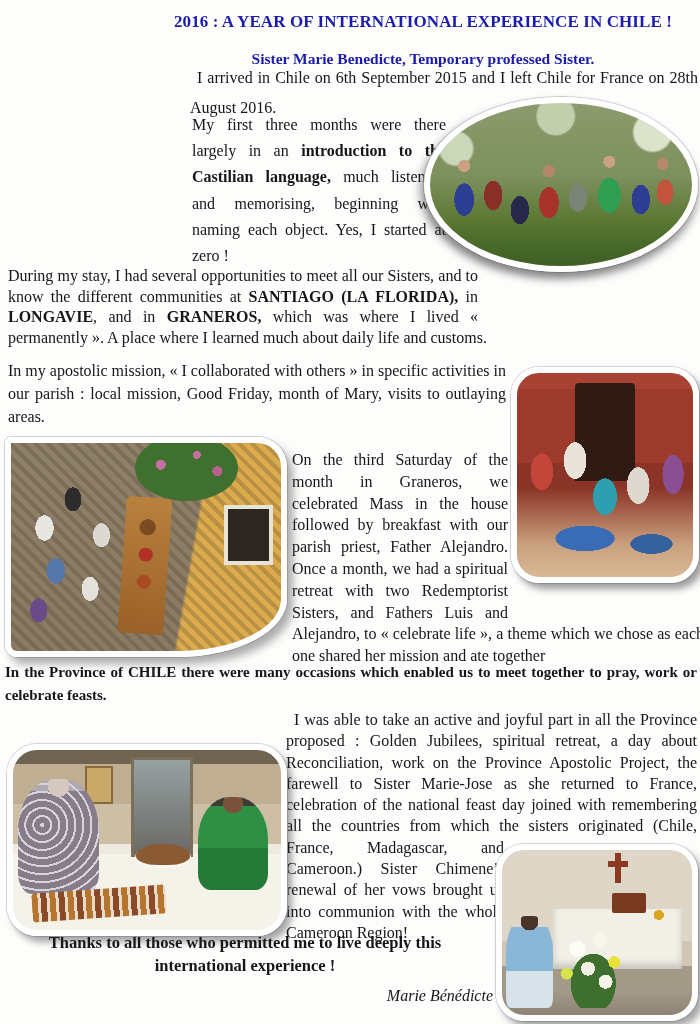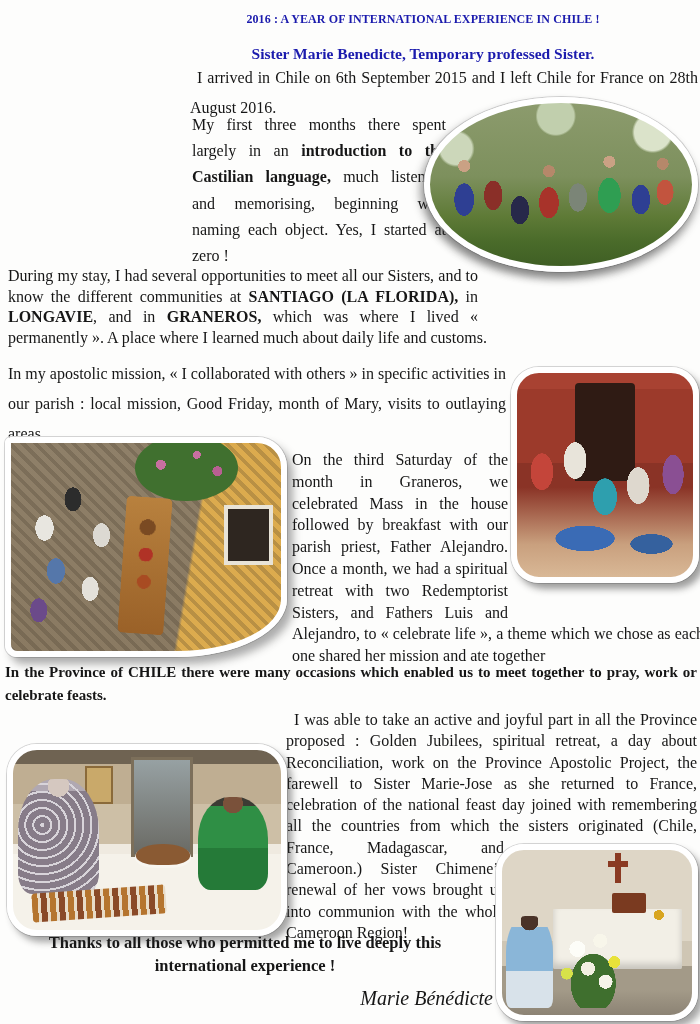--- a/index.html
+++ b/index.html
@@ -7,33 +7,33 @@
         font-family:"Liberation Serif", serif;color:#161616;}
   .para{position:absolute;text-align:justify;font-size:16px;z-index:1;}
   b{font-weight:bold;}
   .sp{float:right;}
   .sp-stay{width:220px;height:42px;}
   .sp-sat{width:196px;height:174px;}
   .sp-act-a{width:1px;height:148px;}
   .sp-act-b{width:194px;height:96px;clear:right;}
 
   .title-block{position:absolute;left:150px;top:12px;width:546px;text-align:center;z-index:1;}
-  .title-line{font-weight:bold;font-size:12px;letter-spacing:.1px;}
+  .title-line{font-weight:bold;font-size:17px;letter-spacing:.1px;}
   .subtitle-line{font-weight:bold;font-size:15.5px;margin-top:18px;}
 
   .para-arrived{left:190px;top:63px;width:508px;line-height:30px;text-indent:7px;}
   .para-months{left:192px;top:112px;width:254px;line-height:26.2px;}
   .para-stay{left:8px;top:266px;width:690px;line-height:20.7px;}
-  .para-mission{left:8px;top:359px;width:498px;line-height:30px;}
+  .para-mission{left:8px;top:359px;width:498px;line-height:23px;}
   .para-saturday{left:292px;top:449px;width:412px;line-height:21.8px;}
   .para-province{left:5px;top:661px;width:692px;line-height:22.5px;font-weight:bold;font-size:15px;}
   .para-active{left:286px;top:709px;width:412px;line-height:21.3px;text-indent:8px;}
   .para-thanks{left:12px;top:931px;width:466px;line-height:23px;font-weight:bold;font-size:16.5px;text-align:center;}
   .signature{position:absolute;left:330px;top:987px;width:163px;text-align:right;
-             font-style:italic;font-size:20px;z-index:1;}
+             font-style:italic;font-size:16px;z-index:1;}
 
   .photo{position:absolute;border:6px solid #ffffff;overflow:hidden;z-index:2;background:#ddd;}
   .oval{border-radius:50%;}
 
   .photo-airport{left:4px;top:8px;width:130px;height:236px;border-width:7px;
     box-shadow:-4px 7px 9px rgba(40,40,40,.38),4px 8px 10px rgba(40,40,40,.30),0 0 0 1px #d6d6d6;
     background:
       repeating-linear-gradient(90deg, rgba(64,74,98,.28) 0 2px, rgba(0,0,0,0) 2px 27px),
       linear-gradient(180deg,#94a2ba 0%,#c2ccd9 18%,#ccd3dc 36%,#b7bec6 55%,#989283 76%,#7a7062 100%);}
   .airport-sign{position:absolute;left:16%;top:4px;width:74%;background:#2b3274;color:#fff;
@@ -167,21 +167,21 @@
 <div class="page">
 
 
   <div class="title-block">
     <div class="title-line" style="color:#1b1bad">2016 : A YEAR OF INTERNATIONAL EXPERIENCE IN CHILE !</div>
     <div class="subtitle-line" style="color:#1b1bad">Sister Marie Benedicte, Temporary professed Sister.</div>
   </div>
 
   <div class="para para-arrived"><span>I arrived in Chile on 6th September 2015 and I left Chile for France on 28th August 2016.</span></div>
 
-  <div class="para para-months"><span>My first three months there spent largely in an </span><b>introduction to the Castilian language,</b><span> much listening and memorising, beginning with naming each object. Yes, I started at zero !</span></div>
+  <div class="para para-months"><span>My first three months were there largely in an </span><b>introduction to the Castilian language,</b><span> much listening and memorising, beginning with naming each object. Yes, I started at zero !</span></div>
 
   <div class="photo oval photo-outdoor">
     <div class="outdoor-people"></div>
   </div>
 
   <div class="para para-stay"><span class="sp sp-stay"></span><span>During my stay, I had several opportunities to meet all our Sisters, and to know the different communities at </span><b>SANTIAGO (LA FLORIDA),</b><span> in </span><b>LONGAVIE</b><span>, and in </span><b>GRANEROS,</b><span> which was where I lived « permanently ». A place where I learned much about daily life and customs.</span></div>
 
   <div class="para para-mission"><span>In my apostolic mission, « I collaborated with others » in specific activities in our parish : local mission, Good Friday, month of Mary, visits to outlaying areas.</span></div>
 
   <div class="photo photo-steps">

